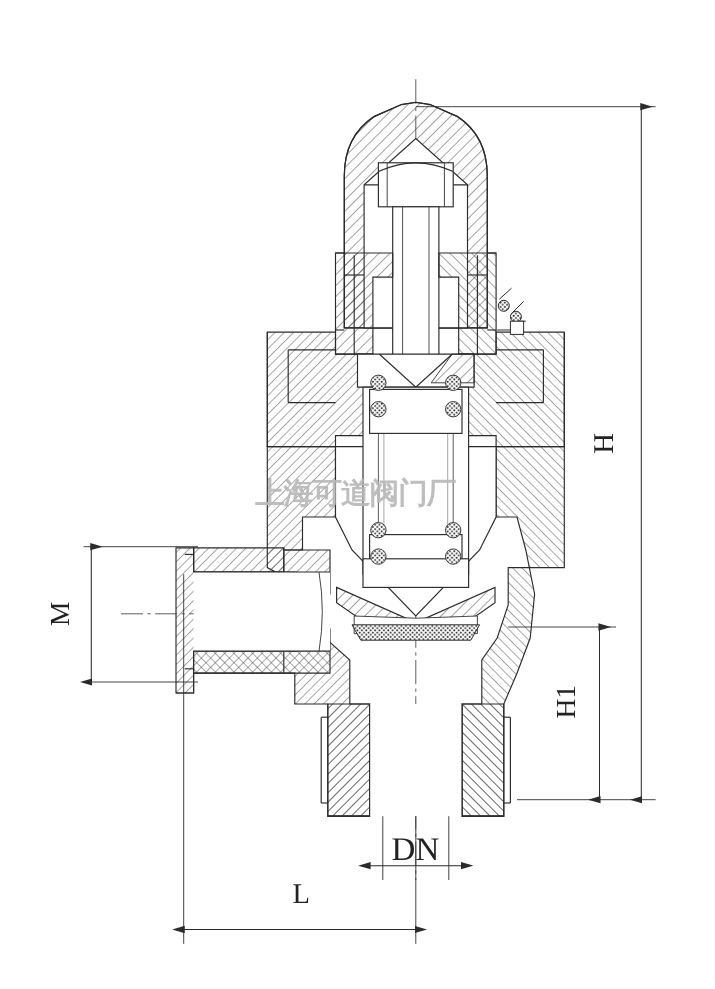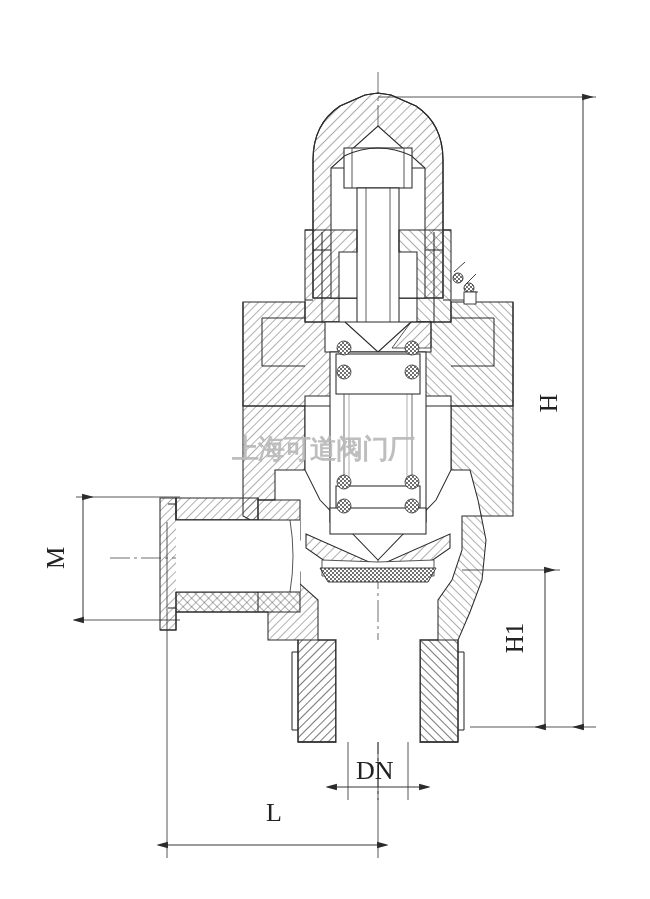--- a/index.html
+++ b/index.html
@@ -257,17 +257,17 @@
   </svg>
 
   <div class="lbl vert" style="left:540px;top:388px;font-size:26px;transform:rotate(-90deg);">H</div>
 
   <div class="lbl vert" style="left:500px;top:624px;font-size:25px;transform:rotate(-90deg);">H1</div>
 
   <div class="lbl vert" style="left:45px;top:544px;font-size:25px;transform:rotate(-90deg);">M</div>
 
   <div class="lbl" style="left:266px;top:798px;font-size:26px;">L</div>
 
-  <div class="lbl" style="left:356px;top:756px;font-size:26px;">DN</div>
+  <div class="lbl" style="left:356px;top:756px;font-size:30px;">DN</div>
 
   <div id="wm">上海可道阀门厂</div>
 
 </div>
 
 </body></html>

